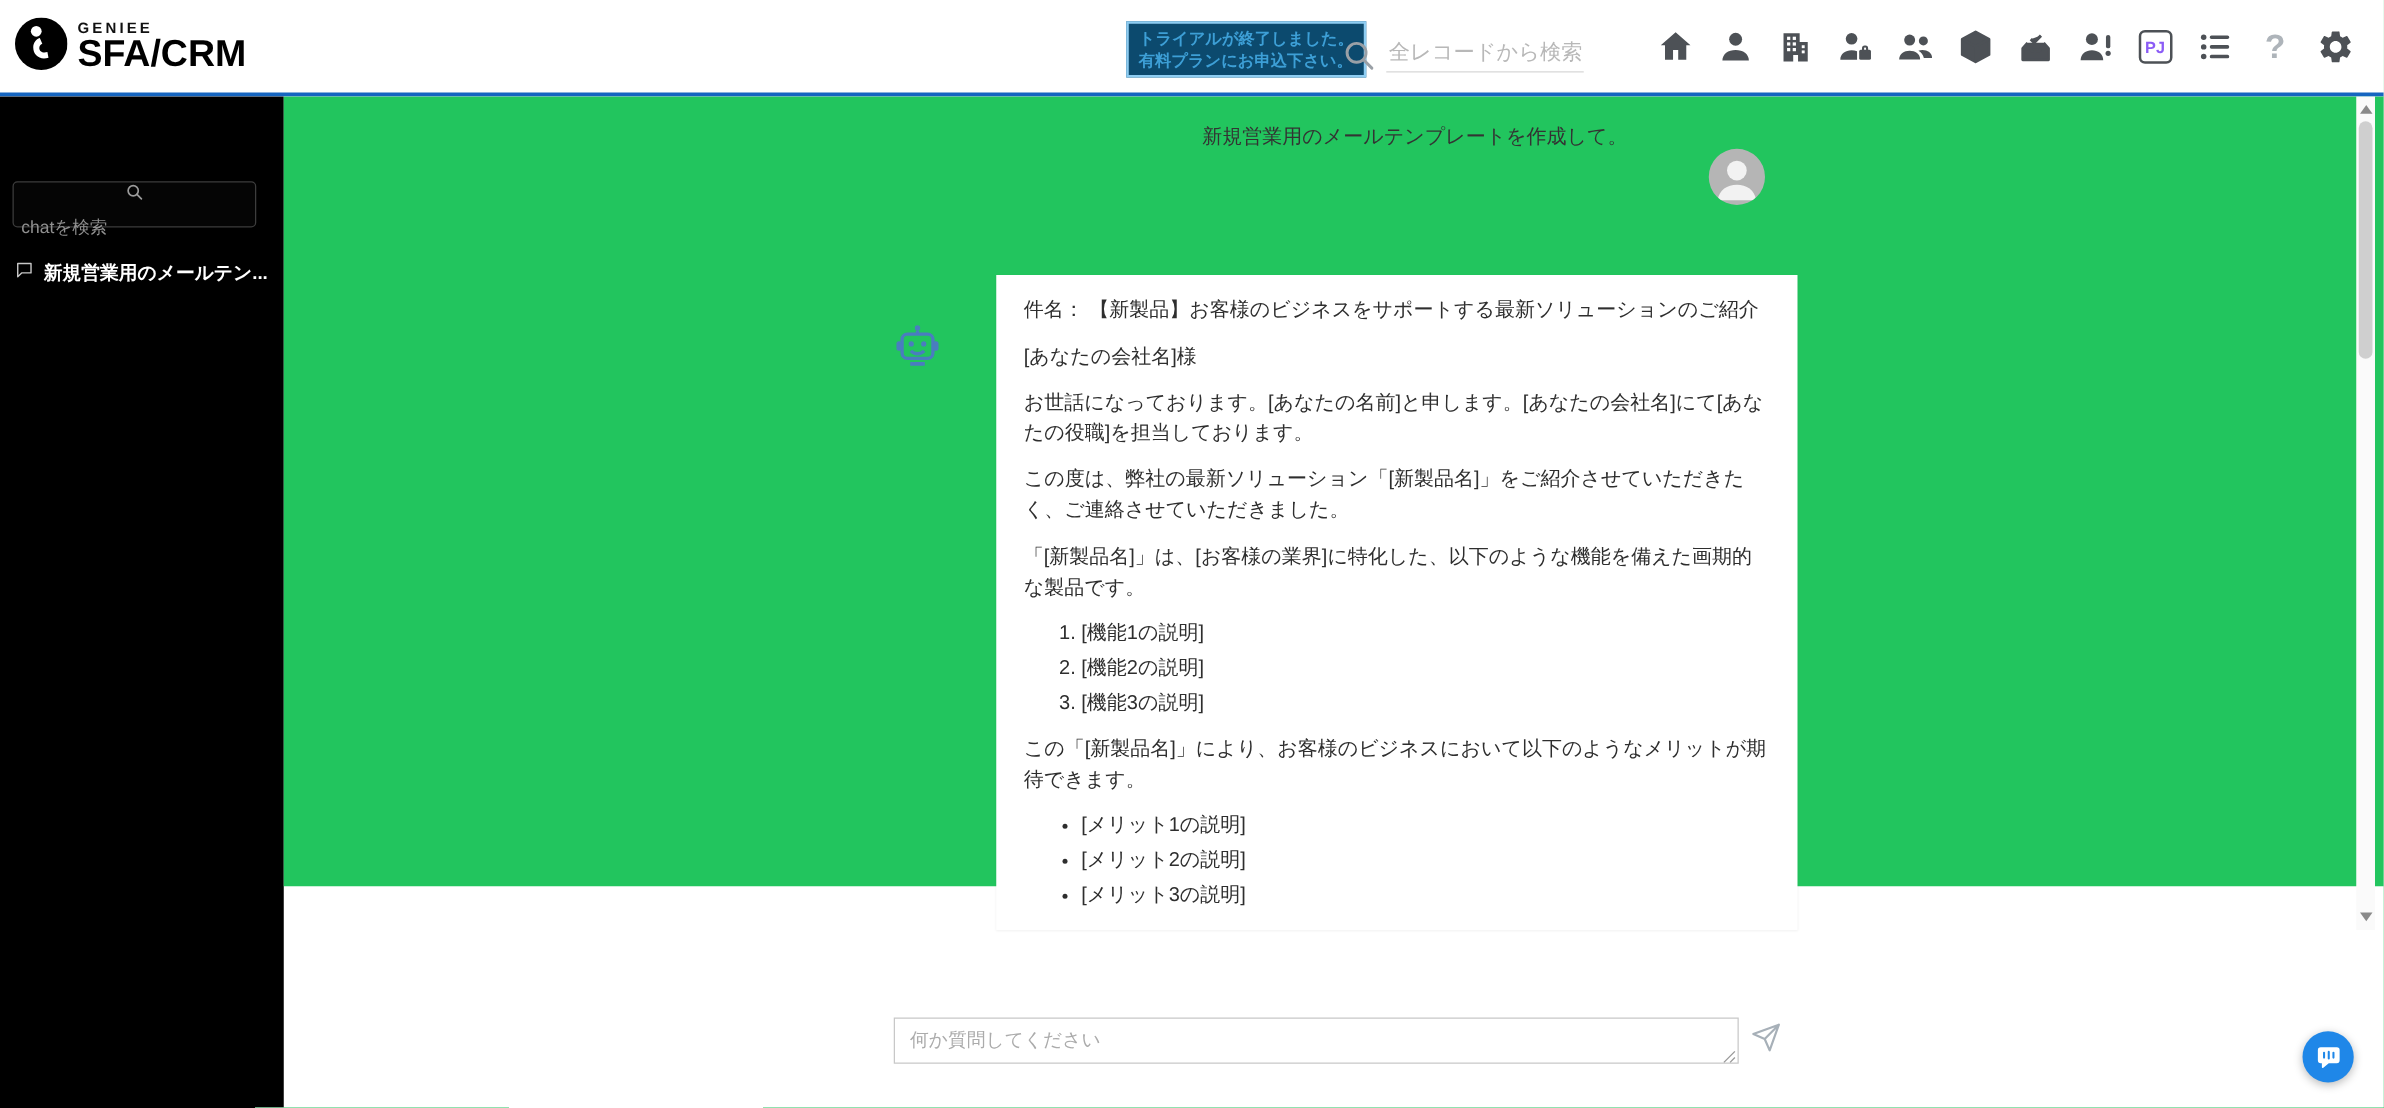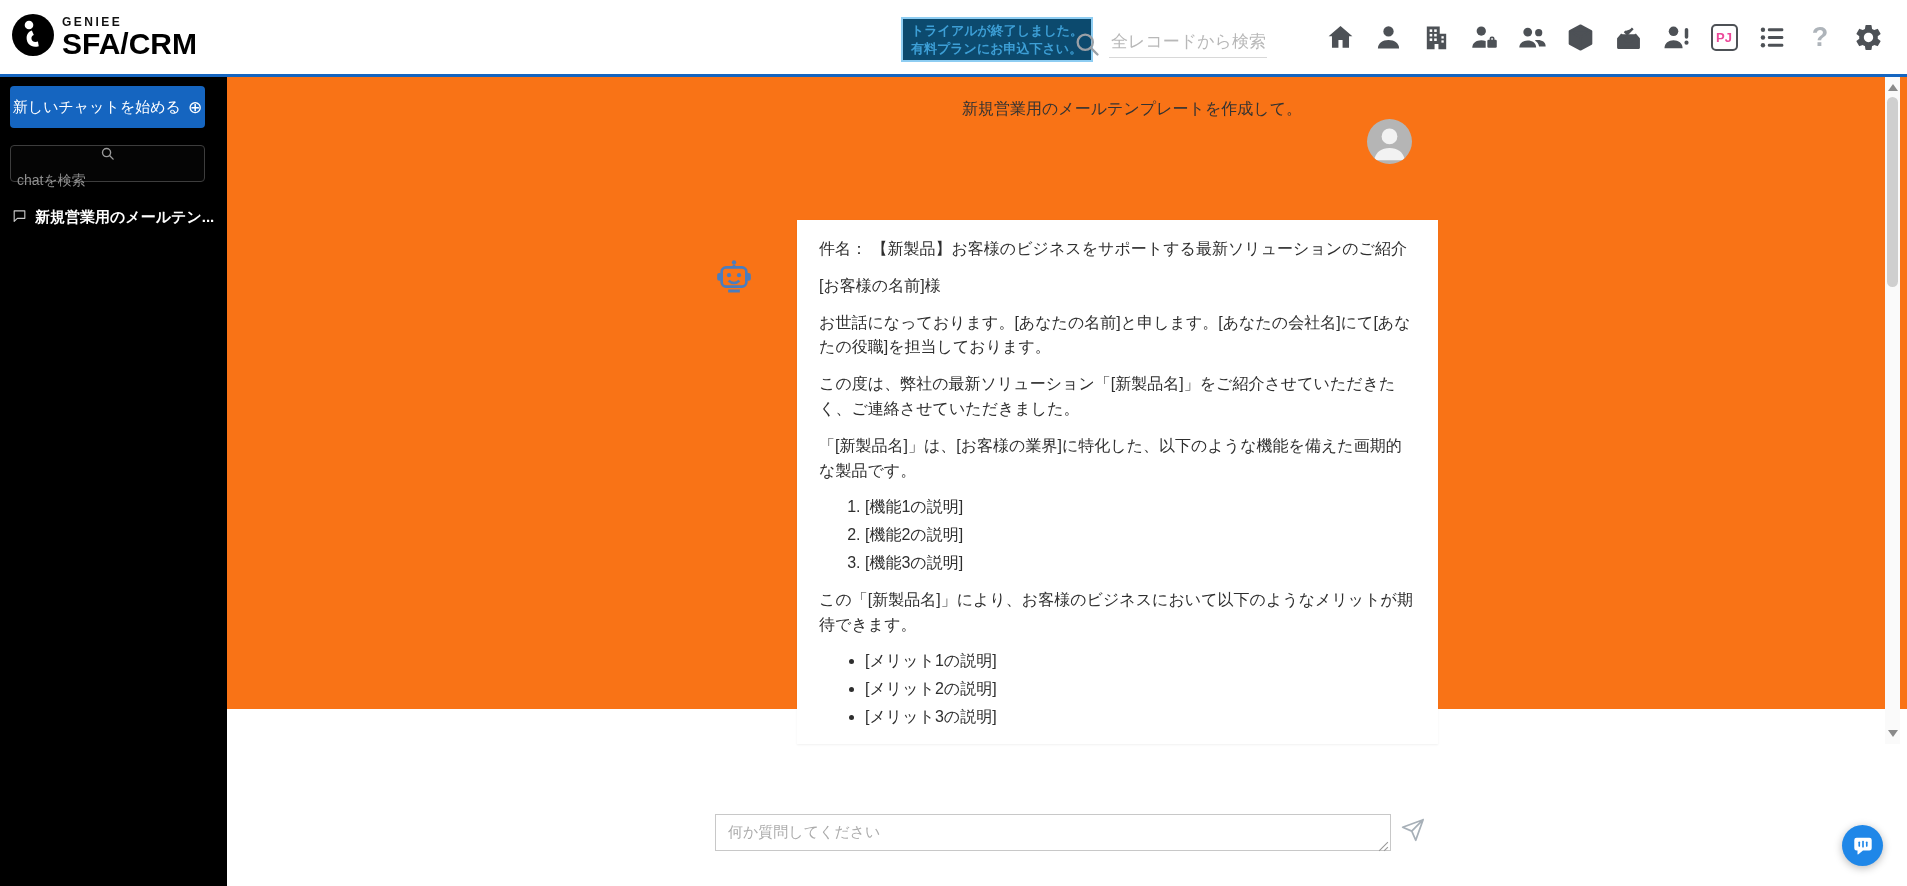--- a/index.html
+++ b/index.html
@@ -25,21 +25,21 @@
   .header-search { position:absolute; left:1073px; top:27px; display:flex; align-items:flex-end; gap:8px; }
   .header-search .mag { width:28px; height:28px; cursor:pointer; }
   .header-search input { border:none; outline:none; border-bottom:1px solid #d8d8d8;
     width:158px; font-size:17px; padding:5px 2px; color:#333; background:transparent; font-family:inherit; }
   .header-search input::placeholder { color:#b8b8b8; }
 
   .nav-icons { position:absolute; left:1322px; top:12px; display:flex; gap:12px; }
   .nav-icon { width:36px; height:50px; display:flex; align-items:center; justify-content:center; cursor:pointer; }
   .nav-icon svg { width:31px; height:31px; fill:#4d5156; }
   .pj-box { width:27px; height:27px; border:2.5px solid #4d5156; border-radius:5px;
-    display:flex; align-items:center; justify-content:center; font-weight:bold; font-size:13px; color:#ec4899; }
+    display:flex; align-items:center; justify-content:center; font-weight:bold; font-size:13px; color:#8b5cf6; }
   .help-glyph { font-size:27px; font-weight:bold; color:#aeb4ba; }
 
   
   .sidebar { position:absolute; left:0; top:77px; width:227px; height:809px; background:#000; }
   .new-chat-btn { position:absolute; left:10px; top:9px; width:195px; height:42px;
     background:#1565c0; border:none; border-radius:4px; color:#fff; font-size:15px;
     display:flex; align-items:center; justify-content:center; gap:7px; cursor:pointer; font-family:inherit; }
   .plus-glyph { font-size:17px; line-height:1; }
   .sidebar-search { position:absolute; left:10px; top:68px; width:195px; height:37px;
     background:#050505; border:1px solid #3d3d3d; border-radius:4px;
@@ -47,21 +47,21 @@
   .sidebar-search svg { width:15px; height:15px; flex-shrink:0; }
   .sidebar-search input { flex:1; min-width:0; background:transparent; border:none; outline:none;
     color:#ddd; font-size:14px; font-family:inherit; }
   .sidebar-search input::placeholder { color:#8f8f8f; }
   .chat-list { position:absolute; left:0; top:122px; width:227px; }
   .chat-item { display:flex; align-items:center; gap:8px; padding:9px 12px; cursor:pointer; }
   .chat-item svg { width:15px; height:15px; flex-shrink:0; }
   .chat-item-label { color:#fff; font-weight:bold; font-size:15px; white-space:nowrap; overflow:hidden; }
 
   
-  .main { position:absolute; left:227px; top:77px; width:1680px; height:632px; background:#f97316; }
+  .main { position:absolute; left:227px; top:77px; width:1680px; height:632px; background:#22c55e; }
 
   .user-msg { position:absolute; top:22px; right:605px; font-size:16px; color:#333; white-space:nowrap; }
   .user-avatar { position:absolute; top:42px; left:1140px; width:45px; height:45px;
     border-radius:50%; background:#b5b5b5; overflow:hidden; }
   .user-avatar svg { width:100%; height:100%; }
 
   .bot-avatar { position:absolute; top:181px; left:487px; width:40px; height:40px; }
 
   .assistant-card { position:absolute; top:143px; left:570px; width:641px; height:524px;
     background:#fff; padding:17px 22px; overflow:hidden; font-size:16px; line-height:1.55;
@@ -214,24 +214,20 @@
     </span>
     <span class="nav-icon">
       <svg viewBox="0 0 24 24">
           <path d="M19.14 12.94c.04-.3.06-.61.06-.94 0-.32-.02-.64-.07-.94l2.03-1.58a.49.49 0 0 0 .12-.61l-1.92-3.32a.488.488 0 0 0-.59-.22l-2.39.96c-.5-.38-1.03-.7-1.62-.94l-.36-2.54a.484.484 0 0 0-.48-.41h-3.84c-.24 0-.43.17-.47.41l-.36 2.54c-.59.24-1.13.57-1.62.94l-2.39-.96c-.22-.08-.47 0-.59.22L2.74 8.87c-.12.21-.08.47.12.61l2.03 1.58c-.05.3-.09.63-.09.94s.02.64.07.94l-2.03 1.58a.49.49 0 0 0-.12.61l1.92 3.32c.12.22.37.29.59.22l2.39-.96c.5.38 1.03.7 1.62.94l.36 2.54c.05.24.24.41.48.41h3.84c.24 0 .44-.17.47-.41l.36-2.54c.59-.24 1.13-.56 1.62-.94l2.39.96c.22.08.47 0 .59-.22l1.92-3.32a.49.49 0 0 0-.12-.61l-2.01-1.58zM12 15.6c-1.98 0-3.6-1.62-3.6-3.6s1.62-3.6 3.6-3.6 3.6 1.62 3.6 3.6-1.62 3.6-3.6 3.6z"></path>
         </svg>
     </span>
   </div>
 </div>
 
 <div class="sidebar">
-  <button class="new-chat-btn">
-    <span>新しいチャットを始める</span>
-    <span class="plus-glyph">⊕</span>
-  </button>
 
   <div class="sidebar-search">
     <span>
       <svg viewBox="0 0 24 24" fill="none" stroke="#9b9b9b" stroke-width="2.2">
         <circle cx="10.5" cy="10.5" r="6.5"></circle>
           <path d="M15.3 15.3 21 21" stroke-linecap="round"></path>
       </svg>
     </span>
     <input type="text" placeholder="chatを検索" style="">
   </div>
@@ -268,21 +264,21 @@
       <rect x="19.4" y="9" width="2.7" height="4.6" rx="1.2" fill="#4a7dbf" stroke="none"></rect>
       <circle cx="9" cy="10.3" r="1.25" fill="#4a7dbf" stroke="none"></circle>
       <circle cx="15" cy="10.3" r="1.25" fill="#4a7dbf" stroke="none"></circle>
       <path d="M8.8 13.6c.9.9 2 1.4 3.2 1.4s2.3-.5 3.2-1.4"></path>
       <path d="M8.5 19.8h7" stroke-width="1.8"></path>
     </svg>
   </div>
 
   <div class="assistant-card">
     <p>件名： 【新製品】お客様のビジネスをサポートする最新ソリューションのご紹介</p>
-    <p>[お客様の名前]様</p>
+    <p>[あなたの会社名]様</p>
     <p>お世話になっております。[あなたの名前]と申します。[あなたの会社名]にて[あなたの役職]を担当しております。</p>
     <p>この度は、弊社の最新ソリューション「[新製品名]」をご紹介させていただきたく、ご連絡させていただきました。</p>
     <p>「[新製品名]」は、[お客様の業界]に特化した、以下のような機能を備えた画期的な製品です。</p>
     <ol>
       <li>[機能1の説明]</li>
       <li>[機能2の説明]</li>
       <li>[機能3の説明]</li>
     </ol>
     <p>この「[新製品名]」により、お客様のビジネスにおいて以下のようなメリットが期待できます。</p>
     <ul>

